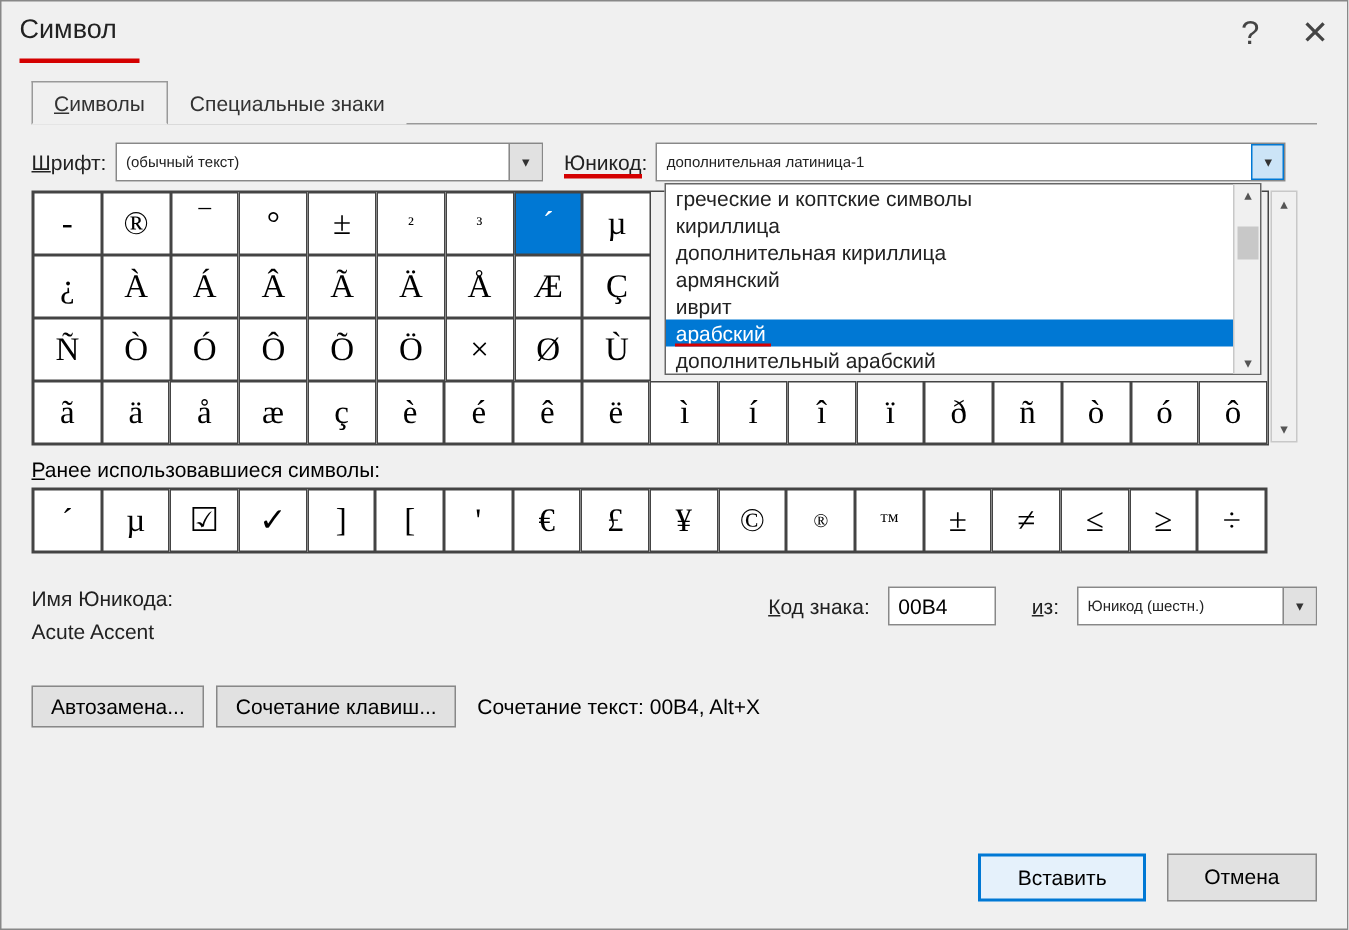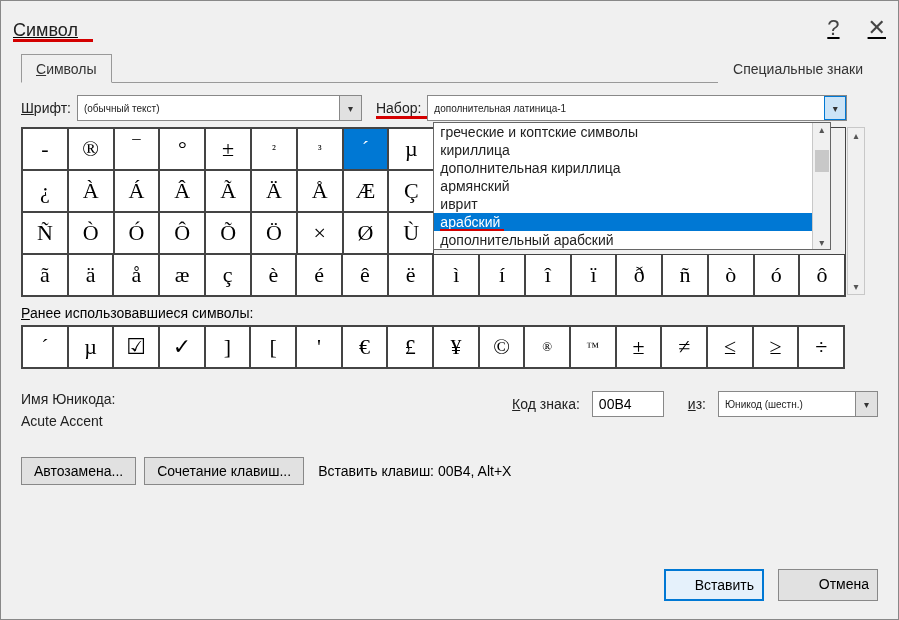--- a/index.html
+++ b/index.html
@@ -1,24 +1,24 @@
 <!DOCTYPE html>
 <html><head>
 <meta charset="utf-8">
 <style>
 * { box-sizing: border-box; margin: 0; padding: 0; font-family: "Segoe UI", Tahoma, sans-serif; }
 body { background: #f0f0f0; width: 899px; height: 620px; overflow: hidden; }
 .dialog { width: 899px; height: 620px; background: #f0f0f0; border: 1px solid #888; position: relative; }
-.titlebar { display: flex; align-items: flex-end; justify-content: space-between; padding: 8px 12px 4px 12px; height: 44px; text-decoration: underline; }
+.titlebar { display: flex; align-items: flex-start; justify-content: space-between; padding: 8px 12px 4px 12px; height: 44px; }
 .title { font-size: 18px; color: #222; position: relative; }
 .title-underline { position: absolute; left: 12px; top: 38px; width: 80px; height: 3px; background: #d40000; }
 .titlebar-icons { display: flex; gap: 28px; font-size: 18px; color: #444; }
 .titlebar-icons span { cursor: pointer; font-size: 22px; font-weight: 300; }
 .content { padding: 8px 20px 15px 20px; }
-.tabs { display: flex; border-bottom: 1px solid #999; margin-bottom: 12px; justify-content: space-between; }
+.tabs { display: flex; border-bottom: 1px solid #999; margin-bottom: 12px; }
 .tab { padding: 6px 14px 5px 14px; font-size: 14px; color: #333; border: 1px solid transparent; border-bottom: none; position: relative; top: 1px; background: #f0f0f0; cursor: pointer; }
 .tab.active { border-color: #999; background: #f0f0f0; border-bottom: 1px solid #f0f0f0; }
 .row { display: flex; align-items: center; margin-bottom: 6px; }
 .label { font-size: 14px; color: #222; margin-right: 6px; }
 .underline-first::first-letter { text-decoration: underline; }
 .select { display: flex; align-items: center; border: 1px solid #888; background: #fff; height: 26px; position: relative; }
 .select-text { flex: 1; padding: 2px 6px; font-size: 10px; color: #222; }
 .select-btn { width: 22px; height: 24px; background: #e1e1e1; border-left: 1px solid #888; display: flex; align-items: center; justify-content: center; cursor: pointer; }
 .select-btn.blue { background: #cce4f7; border: 1px solid #0078d4; }
 .chevron { font-size: 10px; color: #333; }
@@ -46,21 +46,21 @@
 .recent-cell { width: 51.5px; height: 42px; border: 1px solid #444; display: flex; align-items: center; justify-content: center; font-size: 22px; font-family: "Times New Roman", serif; background: #fff; cursor: pointer; }
 .name-row { margin-top: 22px; display: flex; justify-content: space-between; align-items: flex-start; }
 .name-left { display: flex; flex-direction: column; gap: 6px; }
 .code-row { display: flex; align-items: center; gap: 6px; }
 .code-input { border: 1px solid #888; background: #fff; padding: 2px 6px; width: 72px; height: 26px; font-size: 14px; }
 .from-select { width: 160px; }
 .btn-row { display: flex; gap: 8px; align-items: center; margin-top: 28px; }
 .btn { border: 1px solid #888; background: #e1e1e1; padding: 5px 12px; font-size: 14px; cursor: pointer; min-width: 110px; text-align: center; }
 .shortcut-text { font-size: 14px; margin-left: 6px; }
 .footer { position: absolute; right: 20px; bottom: 18px; display: flex; gap: 14px; }
-.footer-btn { border: 1px solid #888; background: #e1e1e1; padding: 6px 8px; font-size: 14px; cursor: pointer; min-width: 100px; text-align: right; }
+.footer-btn { border: 1px solid #888; background: #e1e1e1; padding: 6px 24px; font-size: 14px; cursor: pointer; min-width: 100px; text-align: left; }
 .footer-btn.primary { border: 2px solid #0078d4; background: #e5f1fb; }
 </style>
 </head>
 <body>
 
 <div class="dialog">
   <div class="titlebar">
     <div class="title">Символ</div>
     <div class="titlebar-icons">
       <span>?</span>
@@ -78,21 +78,21 @@
     <div class="row">
       <span class="label underline-first">Шрифт:</span>
       <div class="select font-select">
         <div class="select-text">(обычный текст)</div>
         <div class="select-btn">
             <span class="chevron">▾</span>
           </div>
       </div>
       <div style="width: 14px"></div>
       <span class="label set-label">
-        <span>Набор:</span>
+        <span>Юникод:</span>
         <span class="set-underline"></span>
       </span>
       <div class="select set-select" style="position:relative">
         <div class="select-text">дополнительная латиница-1</div>
         <div class="select-btn blue">
             <span class="chevron">▾</span>
           </div>
         <div class="dropdown">
           <div class="dropdown-item">греческие и коптские символы</div>
           <div class="dropdown-item">кириллица</div>
@@ -212,21 +212,21 @@
           <div class="select-btn">
               <span class="chevron">▾</span>
             </div>
         </div>
       </div>
     </div>
 
     <div class="btn-row">
       <div class="btn">Автозамена...</div>
       <div class="btn" style="min-width:160px">Сочетание клавиш...</div>
-      <span class="shortcut-text">Вставить клавиш: 00B4, Alt+X</span>
+      <span class="shortcut-text">Сочетание текст: 00B4, Alt+X</span>
     </div>
   </div>
 
   <div class="footer">
     <div class="footer-btn primary">Вставить</div>
     <div class="footer-btn">Отмена</div>
   </div>
 </div>
 
 </body></html>

